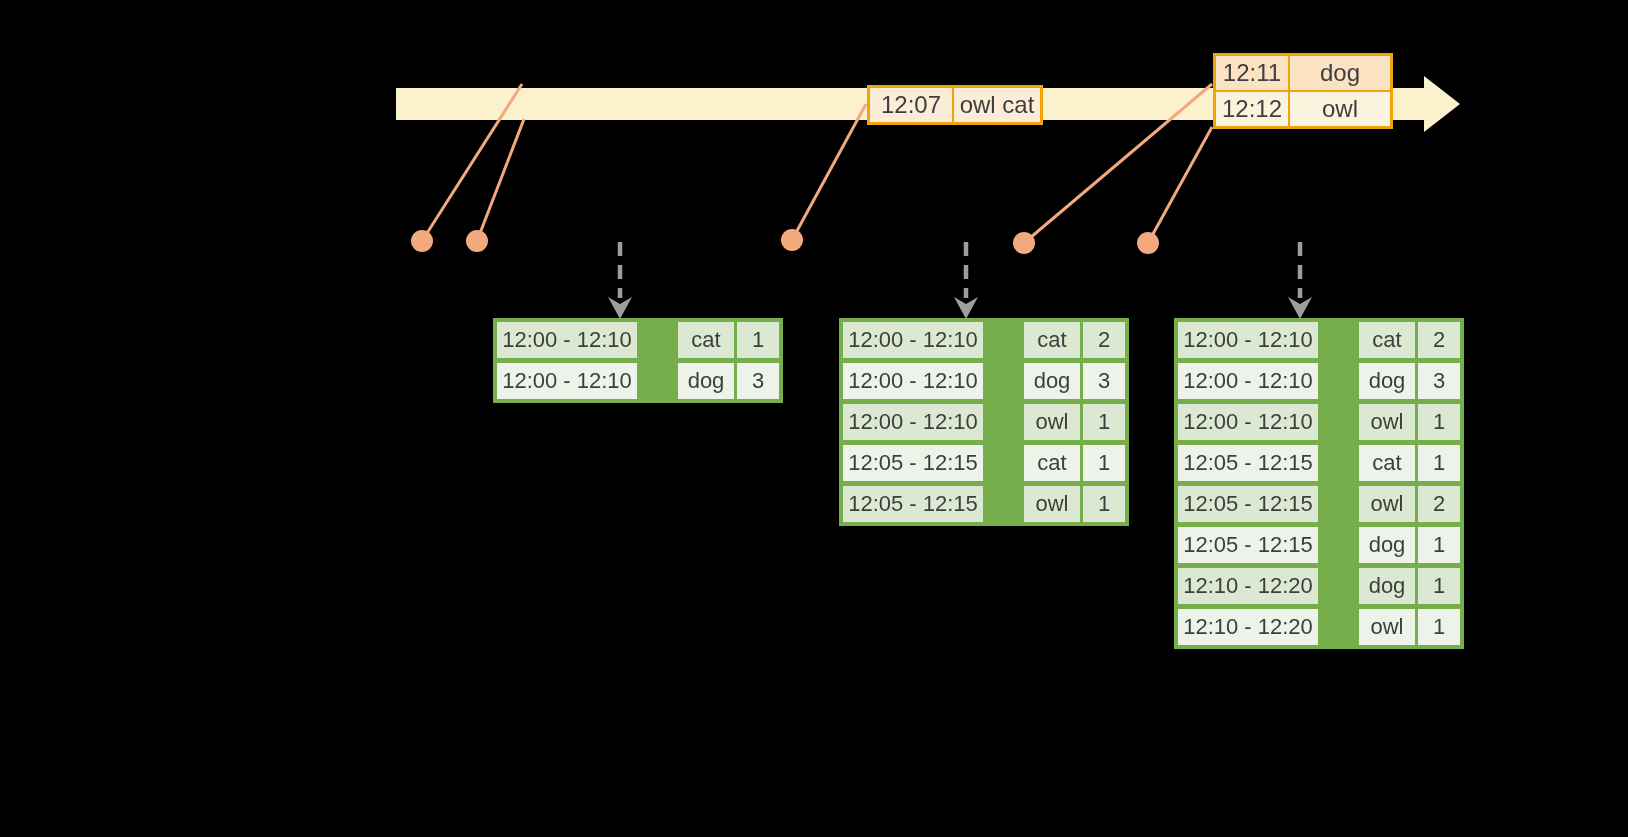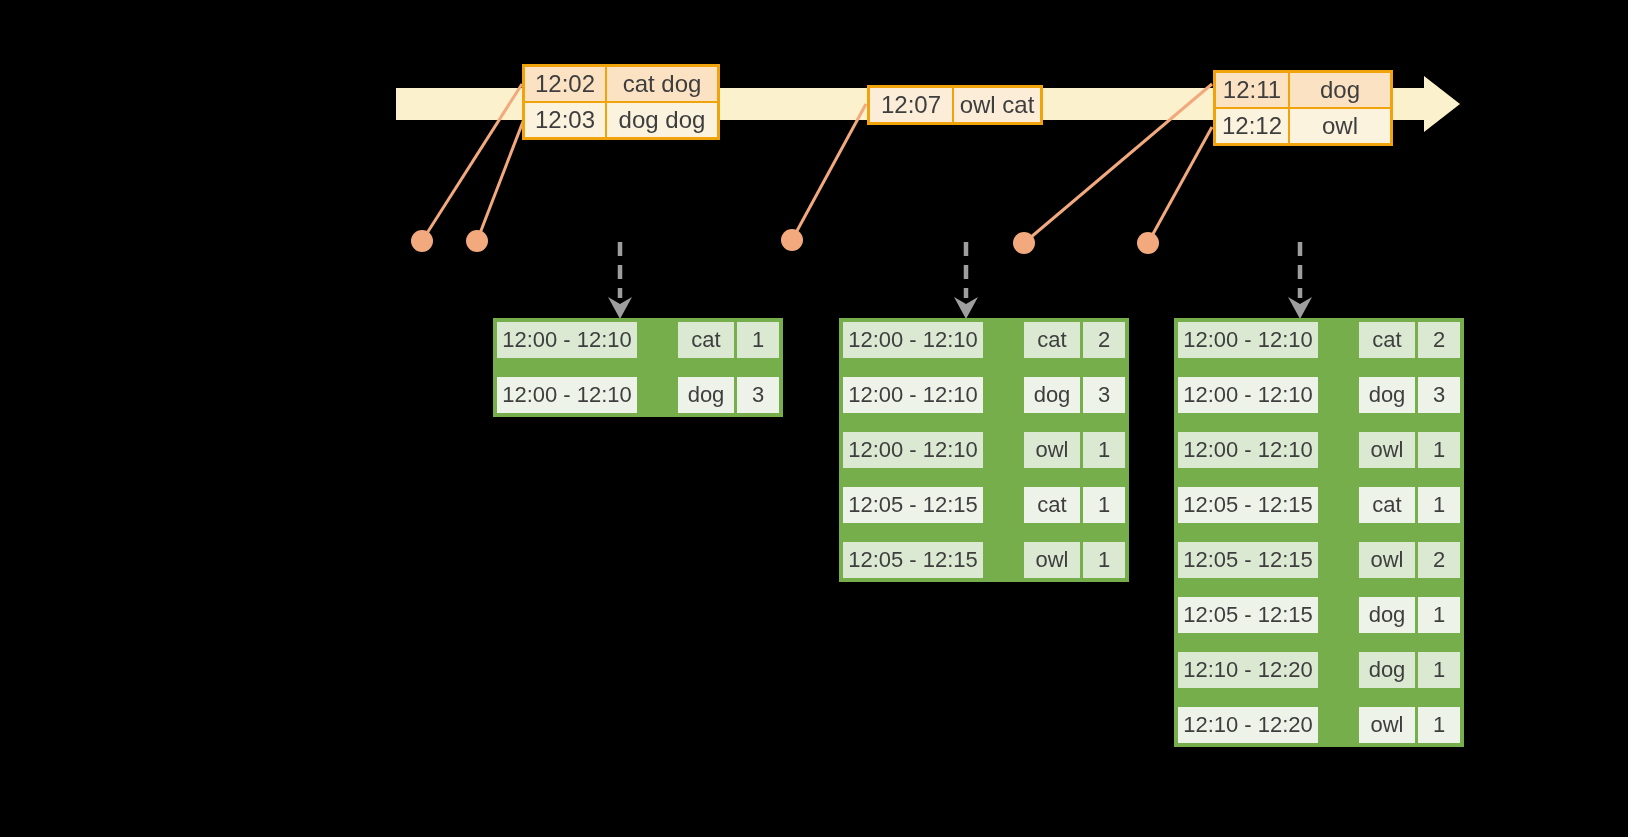--- a/index.html
+++ b/index.html
@@ -51,29 +51,29 @@
   .event-table.single .e-row > div { background: var(--event-row-mid); }
 
   #event-table-1 .e-time  { width: 80px; }
   #event-table-1 .e-words { width: 110px; }
   #event-table-2 .e-time  { width: 82px; }
   #event-table-2 .e-words { width: 86px; }
   #event-table-3 .e-time  { width: 72px; }
   #event-table-3 .e-words { width: 100px; }
   #event-table-1 { left: 522px;  top: 64px; }
   #event-table-2 { left: 867px;  top: 85px; }
-  #event-table-3 { left: 1213px; top: 70px; }
+  #event-table-3 { left: 1213px; top: 53px; }
 
   
   .result-table {
     position: absolute;
     z-index: 1;
     display: flex;
     flex-direction: column;
-    gap: 19px;
+    gap: 5px;
     border: 4px solid var(--result-border);
     background: var(--result-border);
     font-size: 22px;
   }
   .r-row { display: flex; gap: 3px; }
   .r-row > div {
     display: flex;
     align-items: center;
     justify-content: center;
     height: 36px;
@@ -117,32 +117,20 @@
     <g>
       <line class="trig" x1="966" y1="242" x2="966" y2="298"></line>
       <path class="trig-head" d="M954,297 L966,319 L978,297 L966,304 Z"></path>
     </g>
     <g>
       <line class="trig" x1="1300" y1="242" x2="1300" y2="298"></line>
       <path class="trig-head" d="M1288,297 L1300,319 L1312,297 L1300,304 Z"></path>
     </g>
   </svg>
 
-  <div class="event-table" id="event-table-1">
-
-      <div class="e-row">
-        <div class="e-time">12:02</div>
-        <div class="e-words">cat dog</div>
-      </div>
-
-      <div class="e-row">
-        <div class="e-time">12:03</div>
-        <div class="e-words">dog dog</div>
-      </div>
-    </div>
 
   <div class="event-table single" id="event-table-2">
 
       <div class="e-row">
         <div class="e-time">12:07</div>
         <div class="e-words">owl cat</div>
       </div>
     </div>
 
   <div class="event-table" id="event-table-3">

